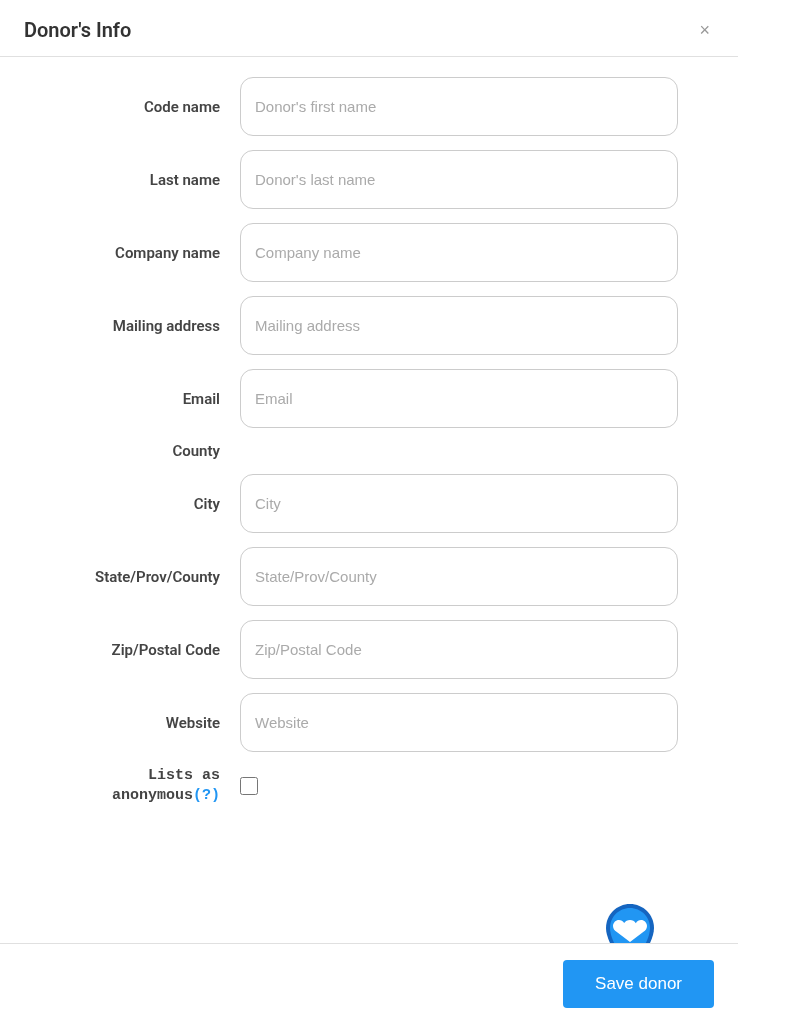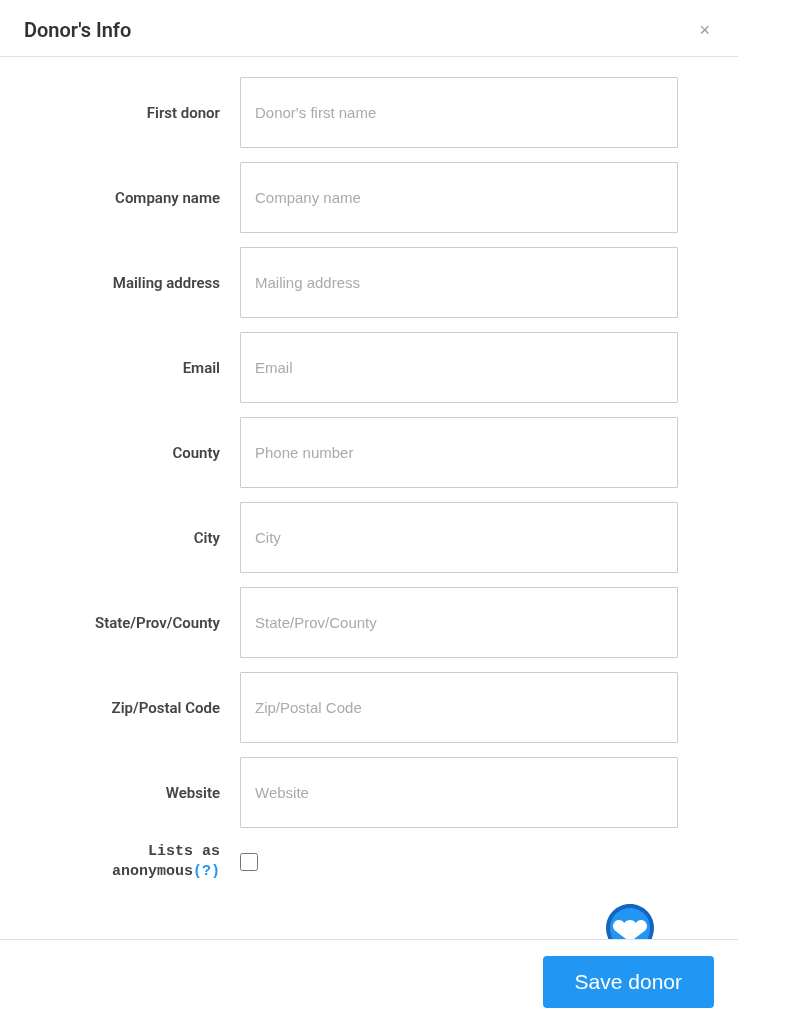--- a/index.html
+++ b/index.html
@@ -69,22 +69,22 @@
     }
 
     .form-label.multiline {
       line-height: 1.3;
       font-family: Liberation Mono, monospace;
     }
 
     .form-input {
       flex: 1;
       border: 1px solid #ccc;
-      border-radius: 1px;
-      padding: 26px 14px;
+      border-radius: 13px;
+      padding: 20px 14px;
       font-size: 15px;
       color: #333;
       outline: none;
       background: #fff;
     }
 
     .form-input::placeholder {
       color: #aaa;
     }
 
@@ -118,21 +118,21 @@
       align-items: center;
       background: #fff;
     }
 
     .save-btn {
       background: #2196F3;
       color: #fff;
       border: none;
       border-radius: 4px;
       padding: 14px 32px;
-      font-size: 21px;
+      font-size: 17px;
       font-weight: 500;
       cursor: pointer;
       transition: background 0.15s;
     }
 
     .logo-icon {
       position: absolute;
       bottom: 56px;
       right: 80px;
       width: 56px;
@@ -144,38 +144,41 @@
 
 <div class="modal">
   <div class="modal-header">
     <span class="modal-title">Donor's Info</span>
     <button class="close-btn">×</button>
   </div>
 
   <div class="form-body">
 
   <div class="form-row">
-        <label class="form-label">First donor</label>
+        <label class="form-label">Code name</label>
         <input type="text" class="form-input" placeholder="Donor's first name" style="">
+      </div>
+      <div class="form-row">
+        <label class="form-label">Last name</label>
+        <input type="text" class="form-input" placeholder="Donor's last name" style="">
       </div>
       <div class="form-row">
         <label class="form-label">Company name</label>
         <input type="text" class="form-input" placeholder="Company name" style="">
       </div>
       <div class="form-row">
         <label class="form-label">Mailing address</label>
         <input type="text" class="form-input" placeholder="Mailing address" style="">
       </div>
       <div class="form-row">
         <label class="form-label">Email</label>
         <input type="text" class="form-input" placeholder="Email" style="">
       </div>
       <div class="form-row">
         <label class="form-label">County</label>
-        <input type="text" class="form-input" placeholder="Phone number" style="">
       </div>
       <div class="form-row">
         <label class="form-label">City</label>
         <input type="text" class="form-input" placeholder="City" style="">
       </div>
       <div class="form-row">
         <label class="form-label">State/Prov/County</label>
         <input type="text" class="form-input" placeholder="State/Prov/County" style="">
       </div>
       <div class="form-row">

